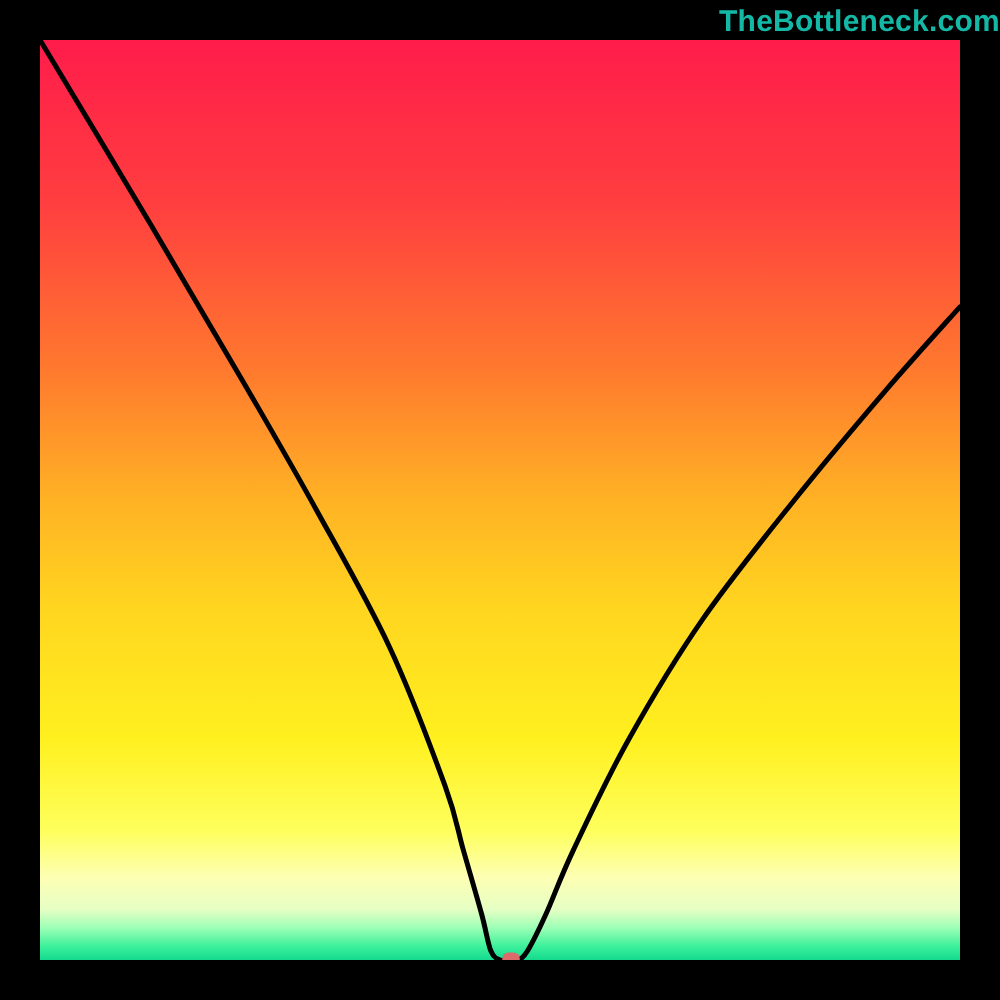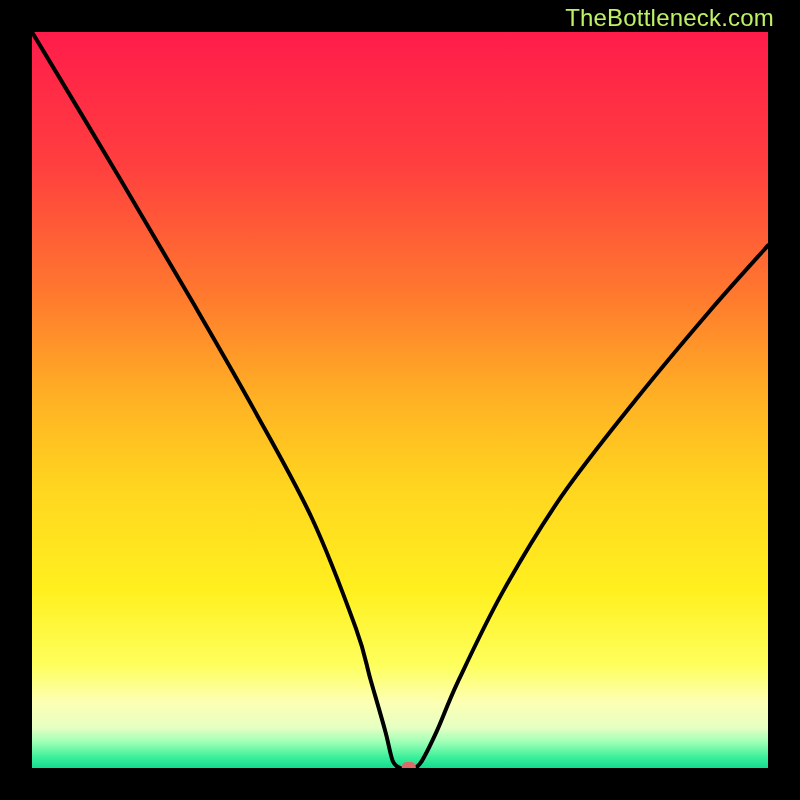--- a/index.html
+++ b/index.html
@@ -19,25 +19,25 @@
   .plot-area {
     position: absolute;
     left: 32px;
     top: 32px;
     width: 736px;
     height: 736px;
   }
   .watermark {
     position: absolute;
     top: 4px;
-    right: 26px;
+    right: 0;
     font-family: Arial, Helvetica, sans-serif;
     font-size: 24px;
-    font-weight: 400;
-    color: #bef264;
+    font-weight: 700;
+    color: #14b8a6;
     letter-spacing: 0.2px;
   }
   svg {
     display: block;
   }
 </style>
 </head>
 <body>
 
 <div class="frame">

